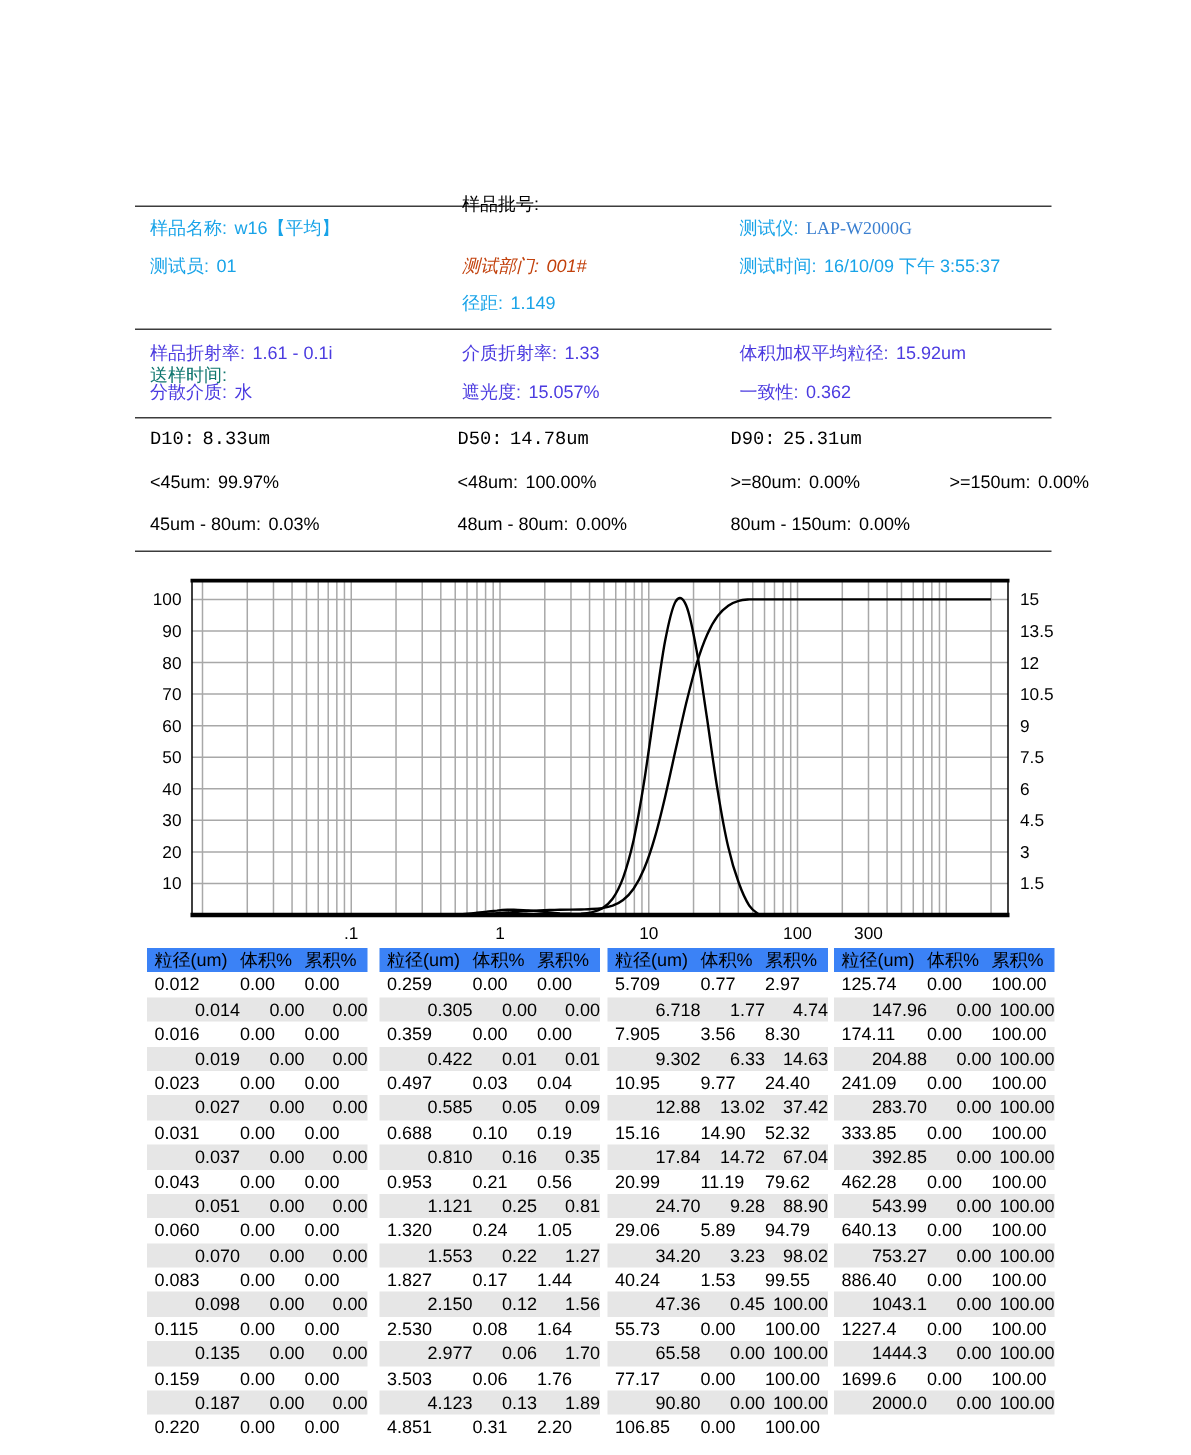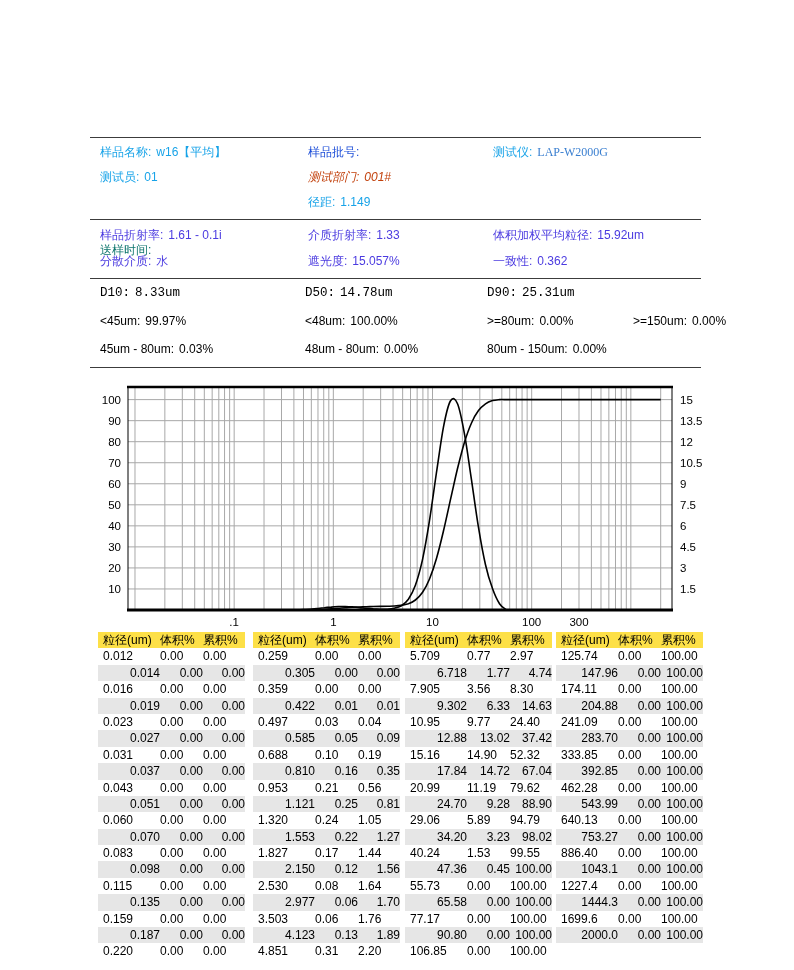--- a/index.html
+++ b/index.html
@@ -18,50 +18,53 @@
   .cyan { }
   .violet { }
   .pct { font-size:12px; color:#000; }
   .mono { font-family:"Liberation Mono", monospace; font-size:12.5px; color:#000; }
   .serif-val { font-family:"Liberation Serif", serif; }
   .chart-wrap { position:absolute; left:85px; top:378px; width:620px; height:250px; }
   .table-wrap { position:absolute; left:0; top:632px; width:794px; height:330px; }
   .tgroup { position:absolute; top:0; width:147px; }
   .trow { display:flex; height:16.4px; line-height:16.4px; font-size:12px; color:#000; }
   .trow.gray { background:#e6e6e6;text-align:right; }
-  .trow.header { background:#fde047; }
+  .trow.header { background:#3b82f6; }
   .tc0 { width:57px; padding-left:5px; }
   .tc1 { width:43px; }
   .tc2 { width:42px; }
 </style>
 </head>
 <body>
 
 <div class="page">
 
 
   <div class="hr" style="top:137px"></div>
   <div class="hr" style="top:219px"></div>
   <div class="hr" style="top:278px"></div>
   <div class="hr" style="top:367px"></div>
 
   <div class="cell cyan" style="left: 100px; top: 144px; color: rgb(24, 163, 232);">
     <span>样品名称:</span><span class="val">w16【平均】</span>
   </div>
-  <div class="cell cyan" style="left: 308px; top: 144px; color: #1d4ed8;">
+  <div class="cell cyan" style="left: 308px; top: 128px; color: #000000;">
     <span>样品批号:</span><span class="val"></span>
   </div>
   <div class="cell cyan" style="left: 493px; top: 144px; color: rgb(24, 163, 232);">
     <span>测试仪:</span><span class="val serif-val instr" style="color: rgb(58, 127, 208);">LAP-W2000G</span>
   </div>
   <div class="cell cyan" style="left: 100px; top: 169px; color: rgb(24, 163, 232);">
     <span>测试员:</span><span class="val">01</span>
   </div>
   <div class="cell cyan" style="left: 308px; top: 169px; color: #c2410c; font-style: italic;">
     <span>测试部门:</span><span class="val">001#</span>
+  </div>
+  <div class="cell cyan" style="left: 493px; top: 169px; color: rgb(24, 163, 232);">
+    <span>测试时间:</span><span class="val">16/10/09 下午 3:55:37</span>
   </div>
   <div class="cell cyan" style="left: 100px; top: 194px; color: #0f766e; margin-top: 48px;">
     <span>送样时间:</span><span class="val"></span>
   </div>
   <div class="cell cyan" style="left: 308px; top: 194px; color: rgb(24, 163, 232);">
     <span>径距:</span><span class="val">1.149</span>
   </div>
 
   <div class="cell violet" style="left: 100px; top: 227px; color: rgb(75, 59, 224);">
     <span>样品折射率:</span><span class="val">1.61 - 0.1i</span>

